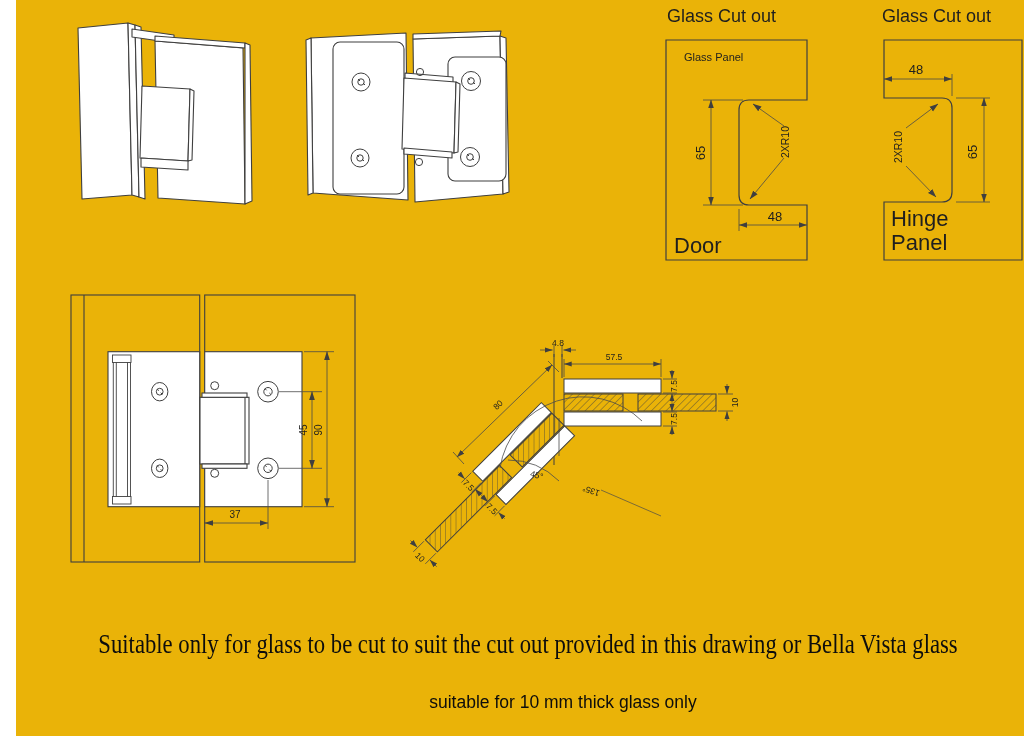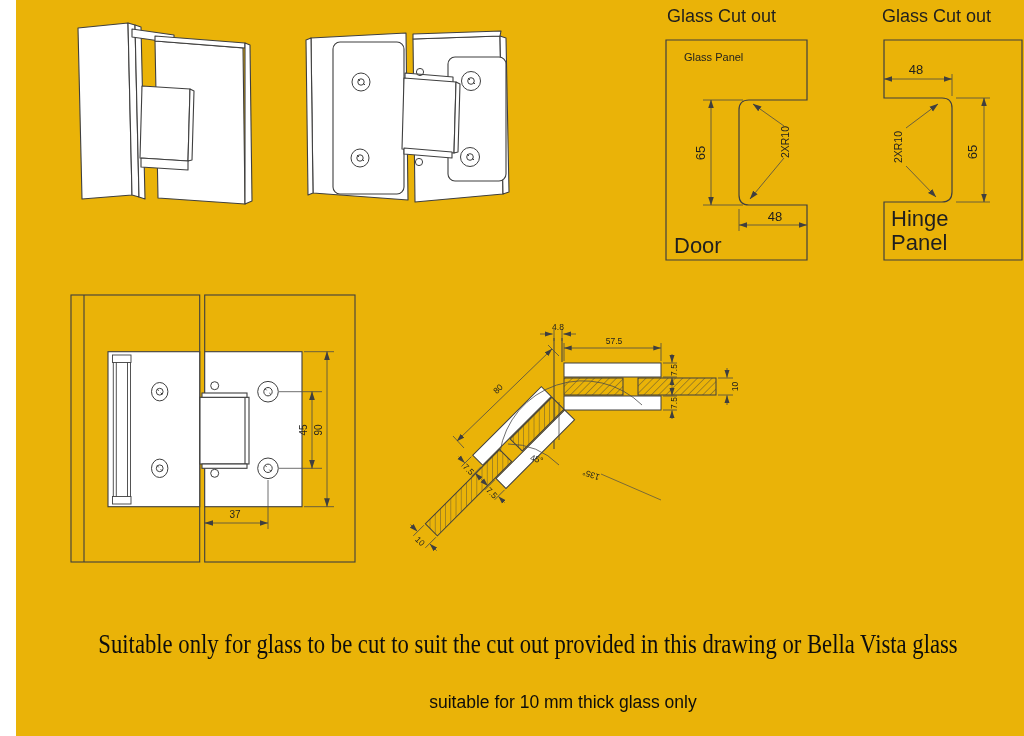--- a/index.html
+++ b/index.html
@@ -202,21 +202,21 @@
       <text x="293.5" y="430" font-size="10" text-anchor="middle" transform="rotate(-90 293.5 430)">90</text>
 
       <g class="dim">
         <path d="M240,480 L240,529"></path>
         <line x1="176.7" y1="523" x2="240" y2="523" marker-start="url(#arrF)" marker-end="url(#arrF)"></line>
       </g>
       <text x="207" y="518" font-size="10" text-anchor="middle">37</text>
     </svg>
   </div>
 
-  <div class="sec" style="left:388px;top:308px;width:348px;height:262px">
+  <div class="sec" style="left:388px;top:324px;width:348px;height:262px">
     <svg width="348" height="262" viewBox="388 308 348 262">
       <defs>
         <marker id="arrS" viewBox="0 0 10 8" markerWidth="10" markerHeight="8" refX="9.6" refY="4" orient="auto-start-reverse">
           <path d="M10,4 L0,0.8 L0,7.2 Z" fill="#3f3f3f"></path>
         </marker>
         <pattern id="hatchS" width="5.2" height="5.2" patternUnits="userSpaceOnUse" patternTransform="rotate(45)">
           <line x1="0" y1="0" x2="0" y2="5.2" stroke="#3f3f3f" stroke-width="0.8"></line>
         </pattern>
       </defs>
 

